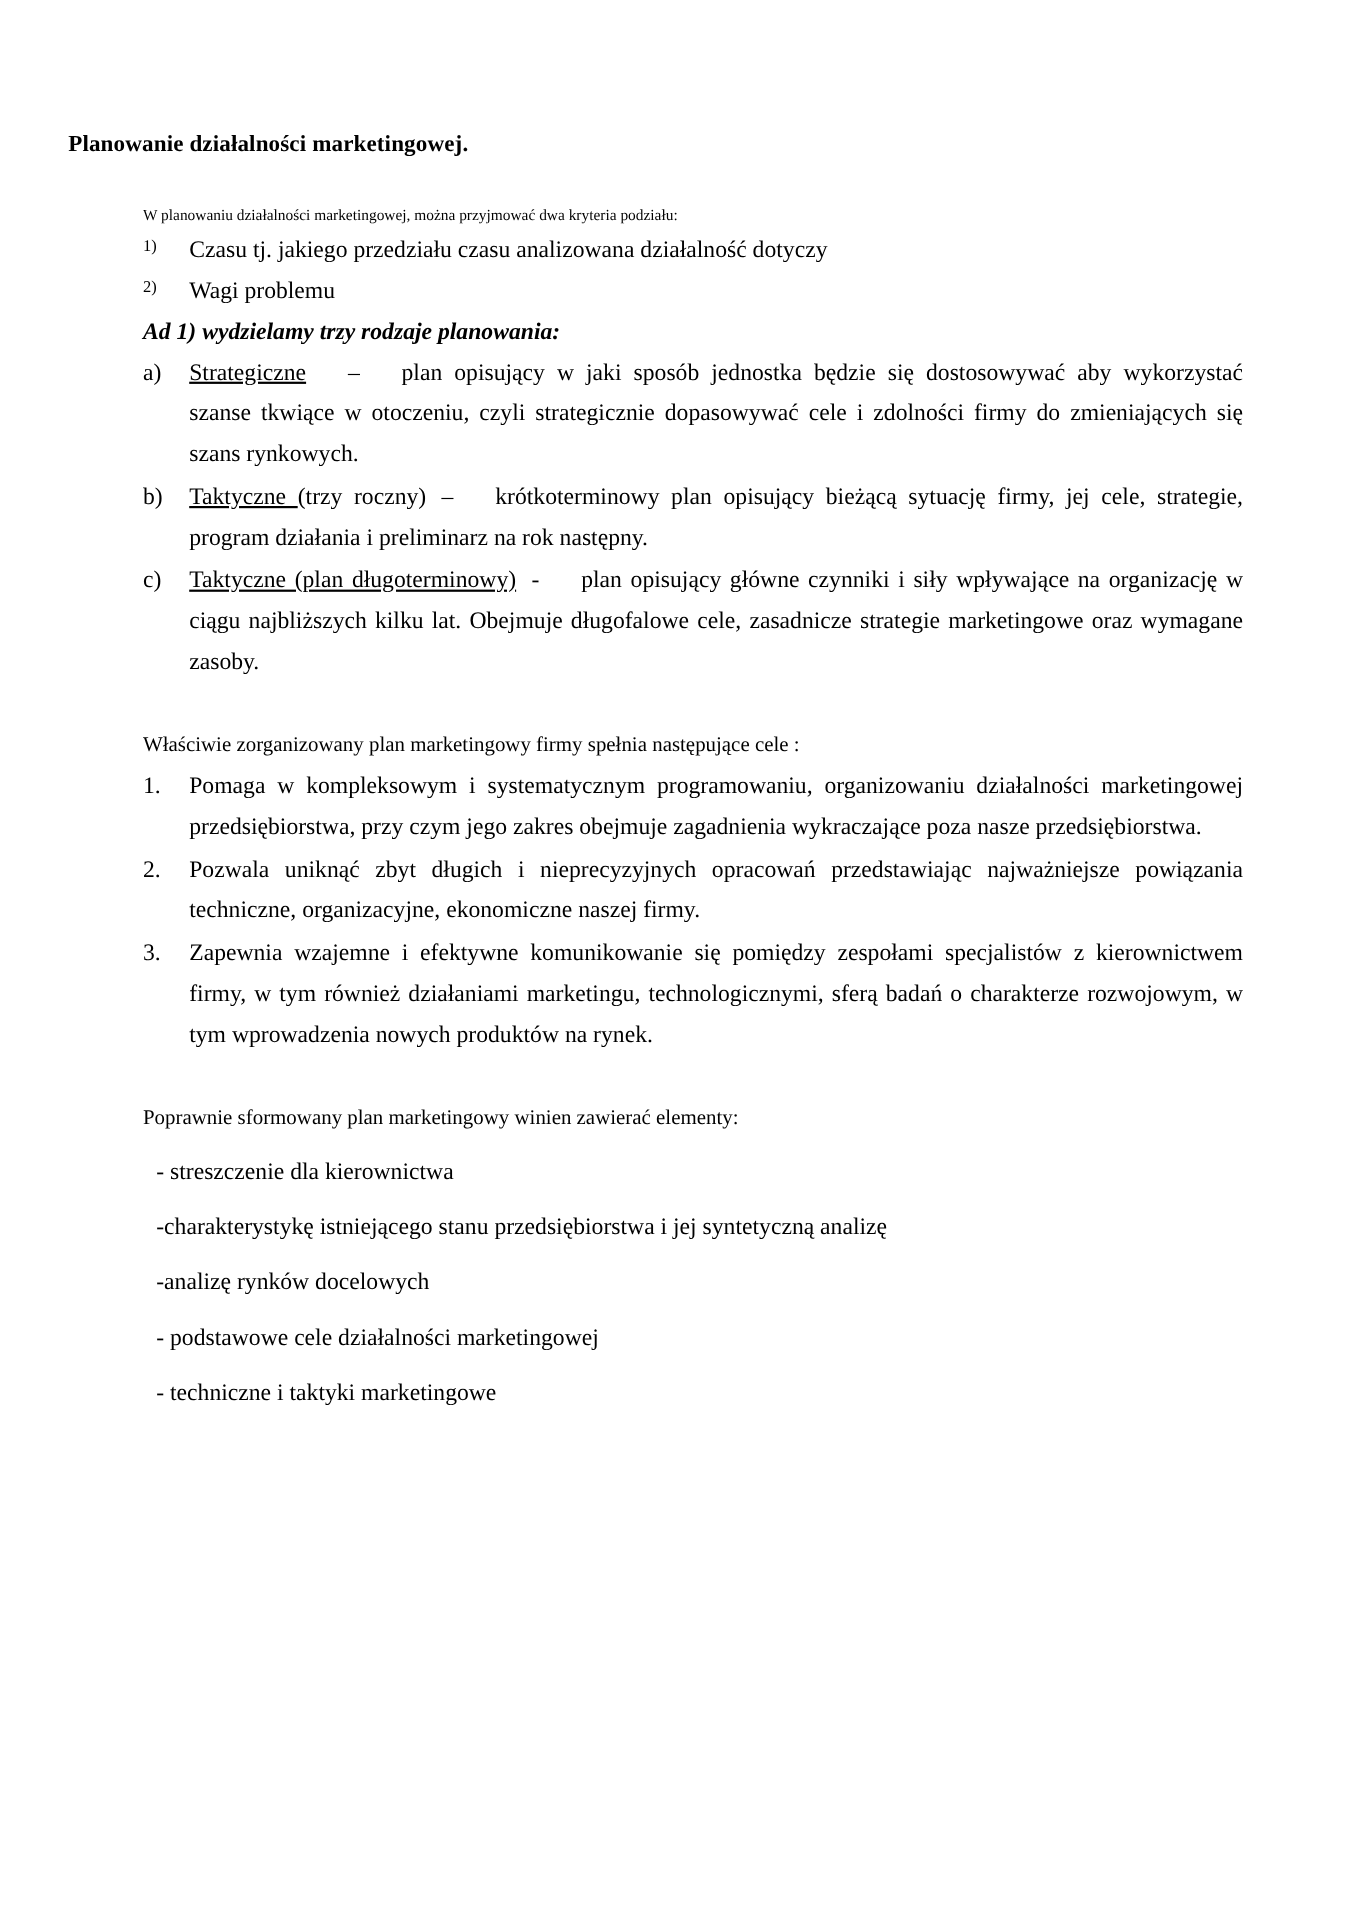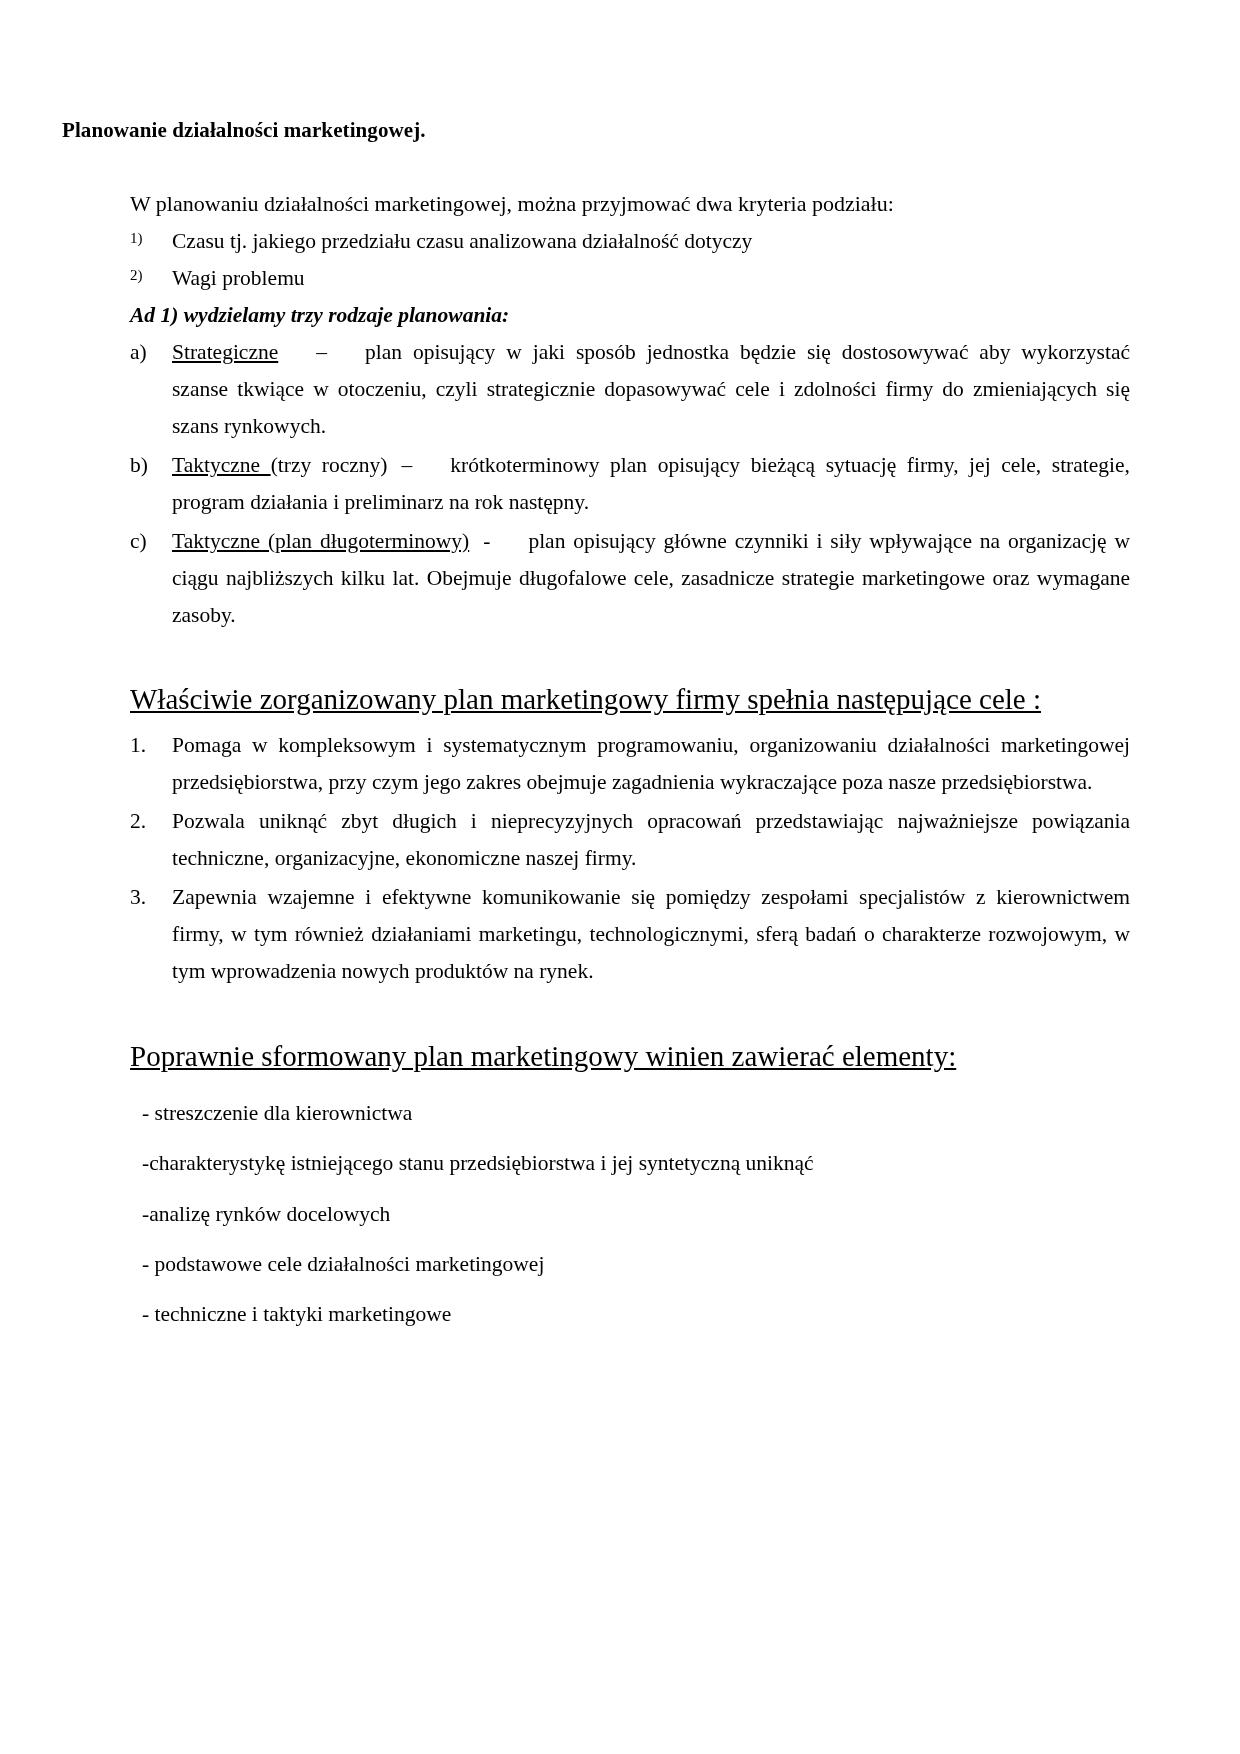--- a/index.html
+++ b/index.html
@@ -26,21 +26,21 @@
   .doc-title {
     font-size: 21px;
     font-weight: bold;
     letter-spacing: 0.1px;
     margin: 0 0 42px 0;
   }
   .body-block {
     margin-left: 68px;
   }
   p.para {
-    font-size: 22px;
+    font-size: 14px;
     line-height: 1.72;
     margin: 0;
     text-align: justify;
   }
   .intro {
     margin-bottom: 2px;
   }
   
   .small-num-list {
     margin: 0;
@@ -88,24 +88,23 @@
     top: 0;
     font-size: 21.5px;
   }
   .u { text-decoration: underline; }
   .dash-gap { display: inline-block; width: 38px; }
   .dash-gap-small { display: inline-block; width: 14px; }
 
   .section-gap { height: 40px; }
 
   .lead {
-    font-size: 29px;
+    font-size: 19px;
     line-height: 1.72;
     margin: 0 0 2px 0;
-    text-decoration: underline;
   }
   
   .num-list {
     margin: 0;
     padding: 0;
     list-style: none;
   }
   .num-list > li {
     position: relative;
     padding-left: 42px;
@@ -197,20 +196,20 @@
         <span>Zapewnia wzajemne i efektywne komunikowanie się pomiędzy zespołami specjalistów z kierownictwem firmy, w tym również działaniami marketingu, technologicznymi, sferą badań o charakterze rozwojowym, w tym wprowadzenia nowych produktów na rynek.</span>
       </li>
     </ul>
 
     <div class="section-gap"></div>
 
     <p class="lead">Poprawnie sformowany plan marketingowy winien zawierać elementy:</p>
 
     <ul class="dash-list">
       <li>- streszczenie dla kierownictwa</li>
-      <li>-charakterystykę istniejącego stanu przedsiębiorstwa i jej syntetyczną uniknąć</li>
+      <li>-charakterystykę istniejącego stanu przedsiębiorstwa i jej syntetyczną analizę</li>
       <li>-analizę rynków docelowych</li>
       <li>- podstawowe cele działalności marketingowej</li>
       <li>- techniczne i taktyki marketingowe</li>
     </ul>
 
   </div>
 </div>
 
 </body></html>

